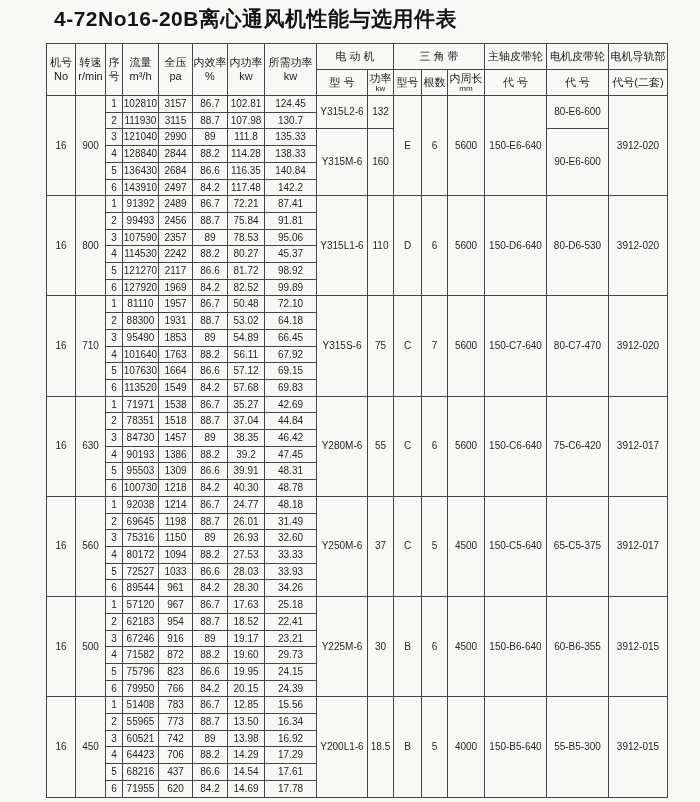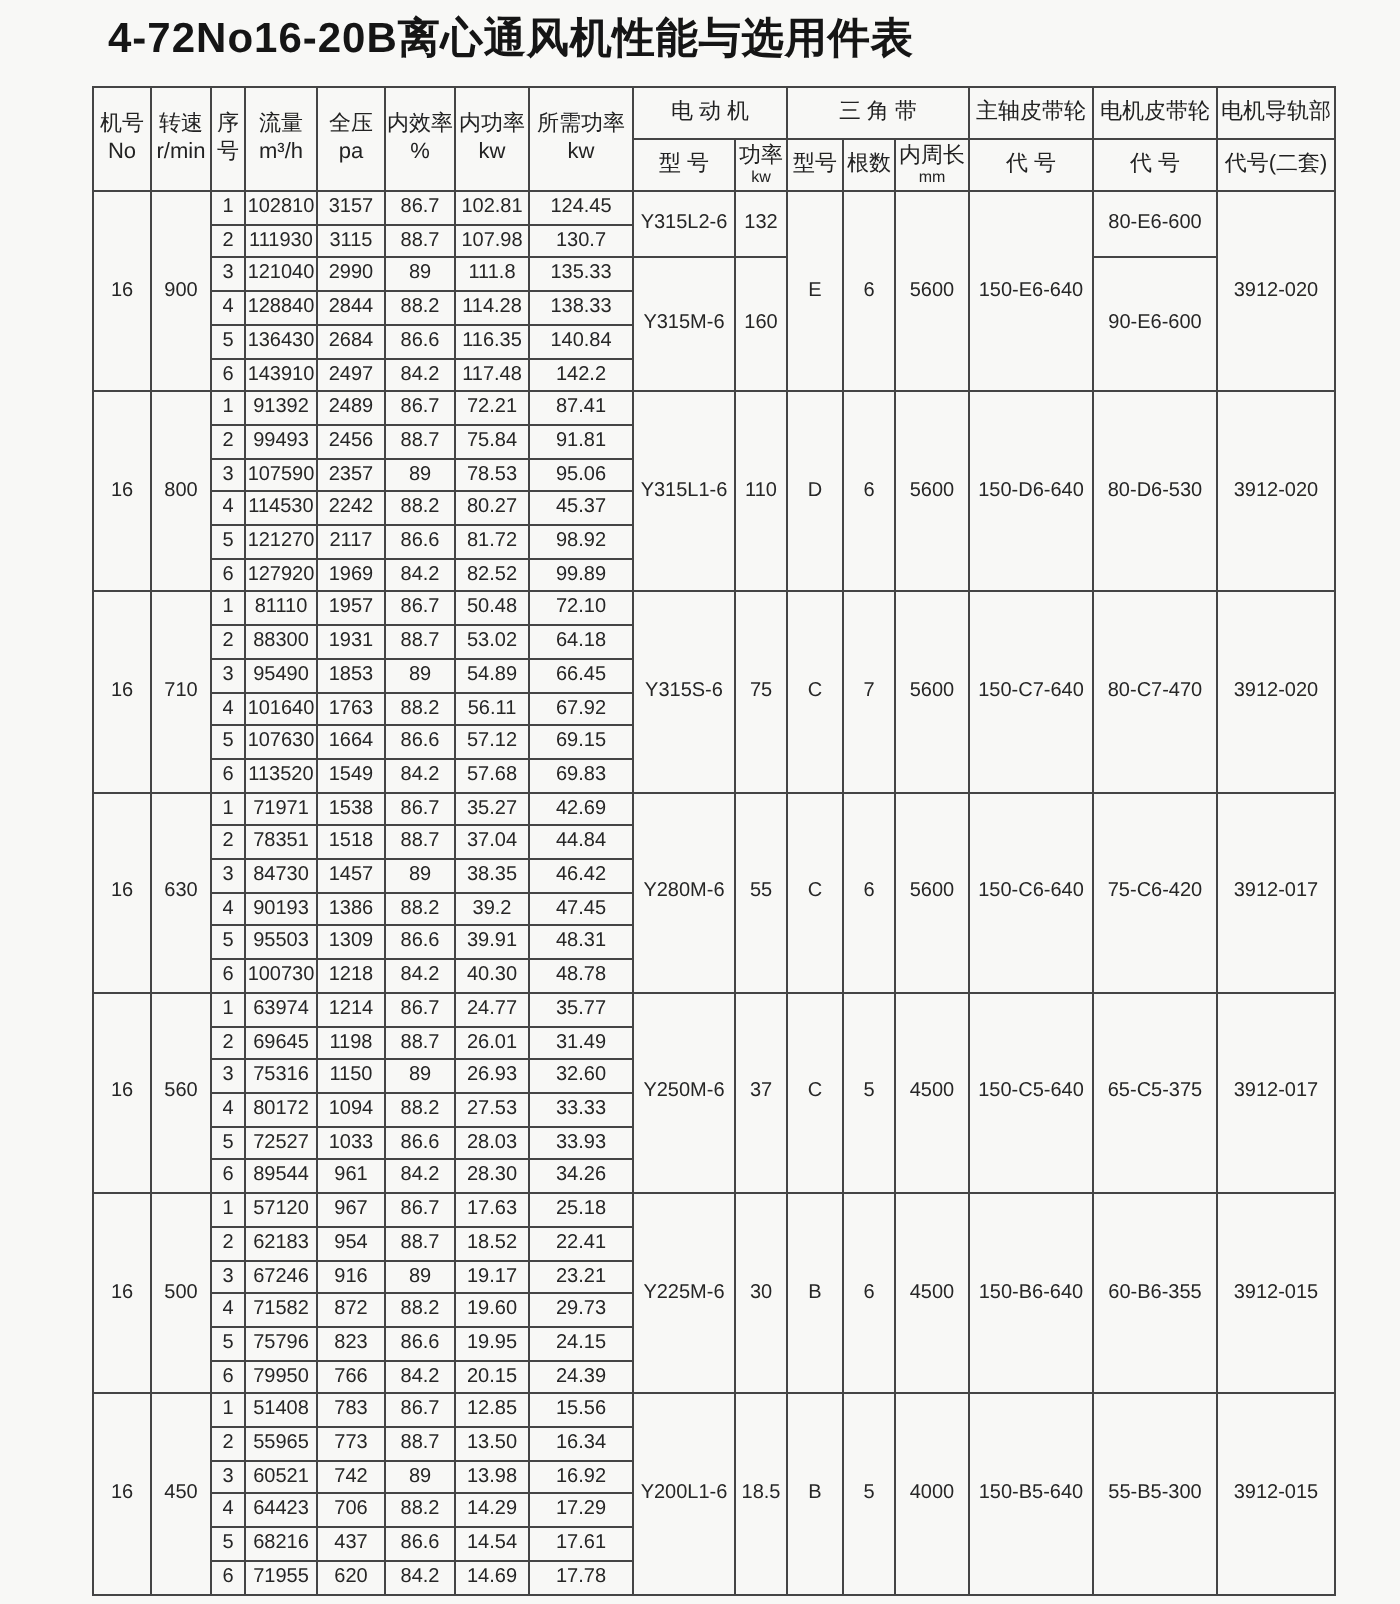--- a/index.html
+++ b/index.html
@@ -354,25 +354,25 @@
           <td>100730</td>
           <td>1218</td>
           <td>84.2</td>
           <td>40.30</td>
           <td>48.78</td>
         </tr>
         <tr>
           <td rowspan="6">16</td>
           <td rowspan="6">560</td>
           <td>1</td>
-          <td>63974</td>
+          <td>92038</td>
           <td>1214</td>
           <td>86.7</td>
           <td>24.77</td>
-          <td>35.77</td>
+          <td>48.18</td>
           <td rowspan="6">Y250M-6</td>
           <td rowspan="6">37</td>
           <td rowspan="6">C</td>
           <td rowspan="6">5</td>
           <td rowspan="6">4500</td>
           <td rowspan="6">150-C5-640</td>
           <td rowspan="6">65-C5-375</td>
           <td rowspan="6">3912-017</td>
         </tr>
         <tr>

